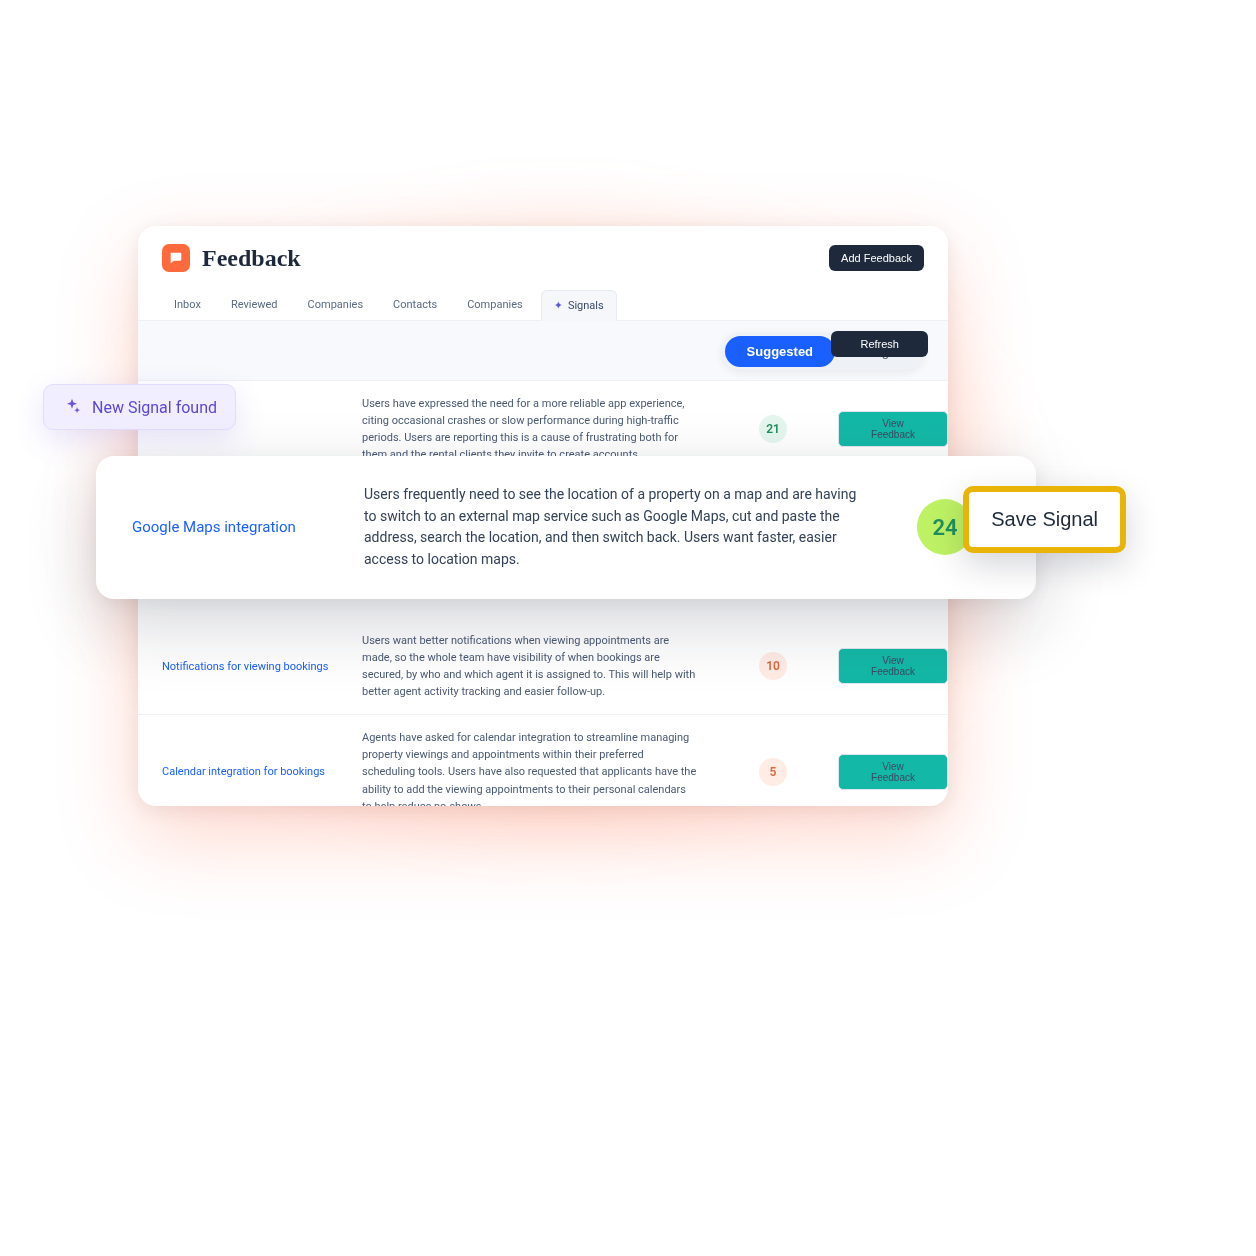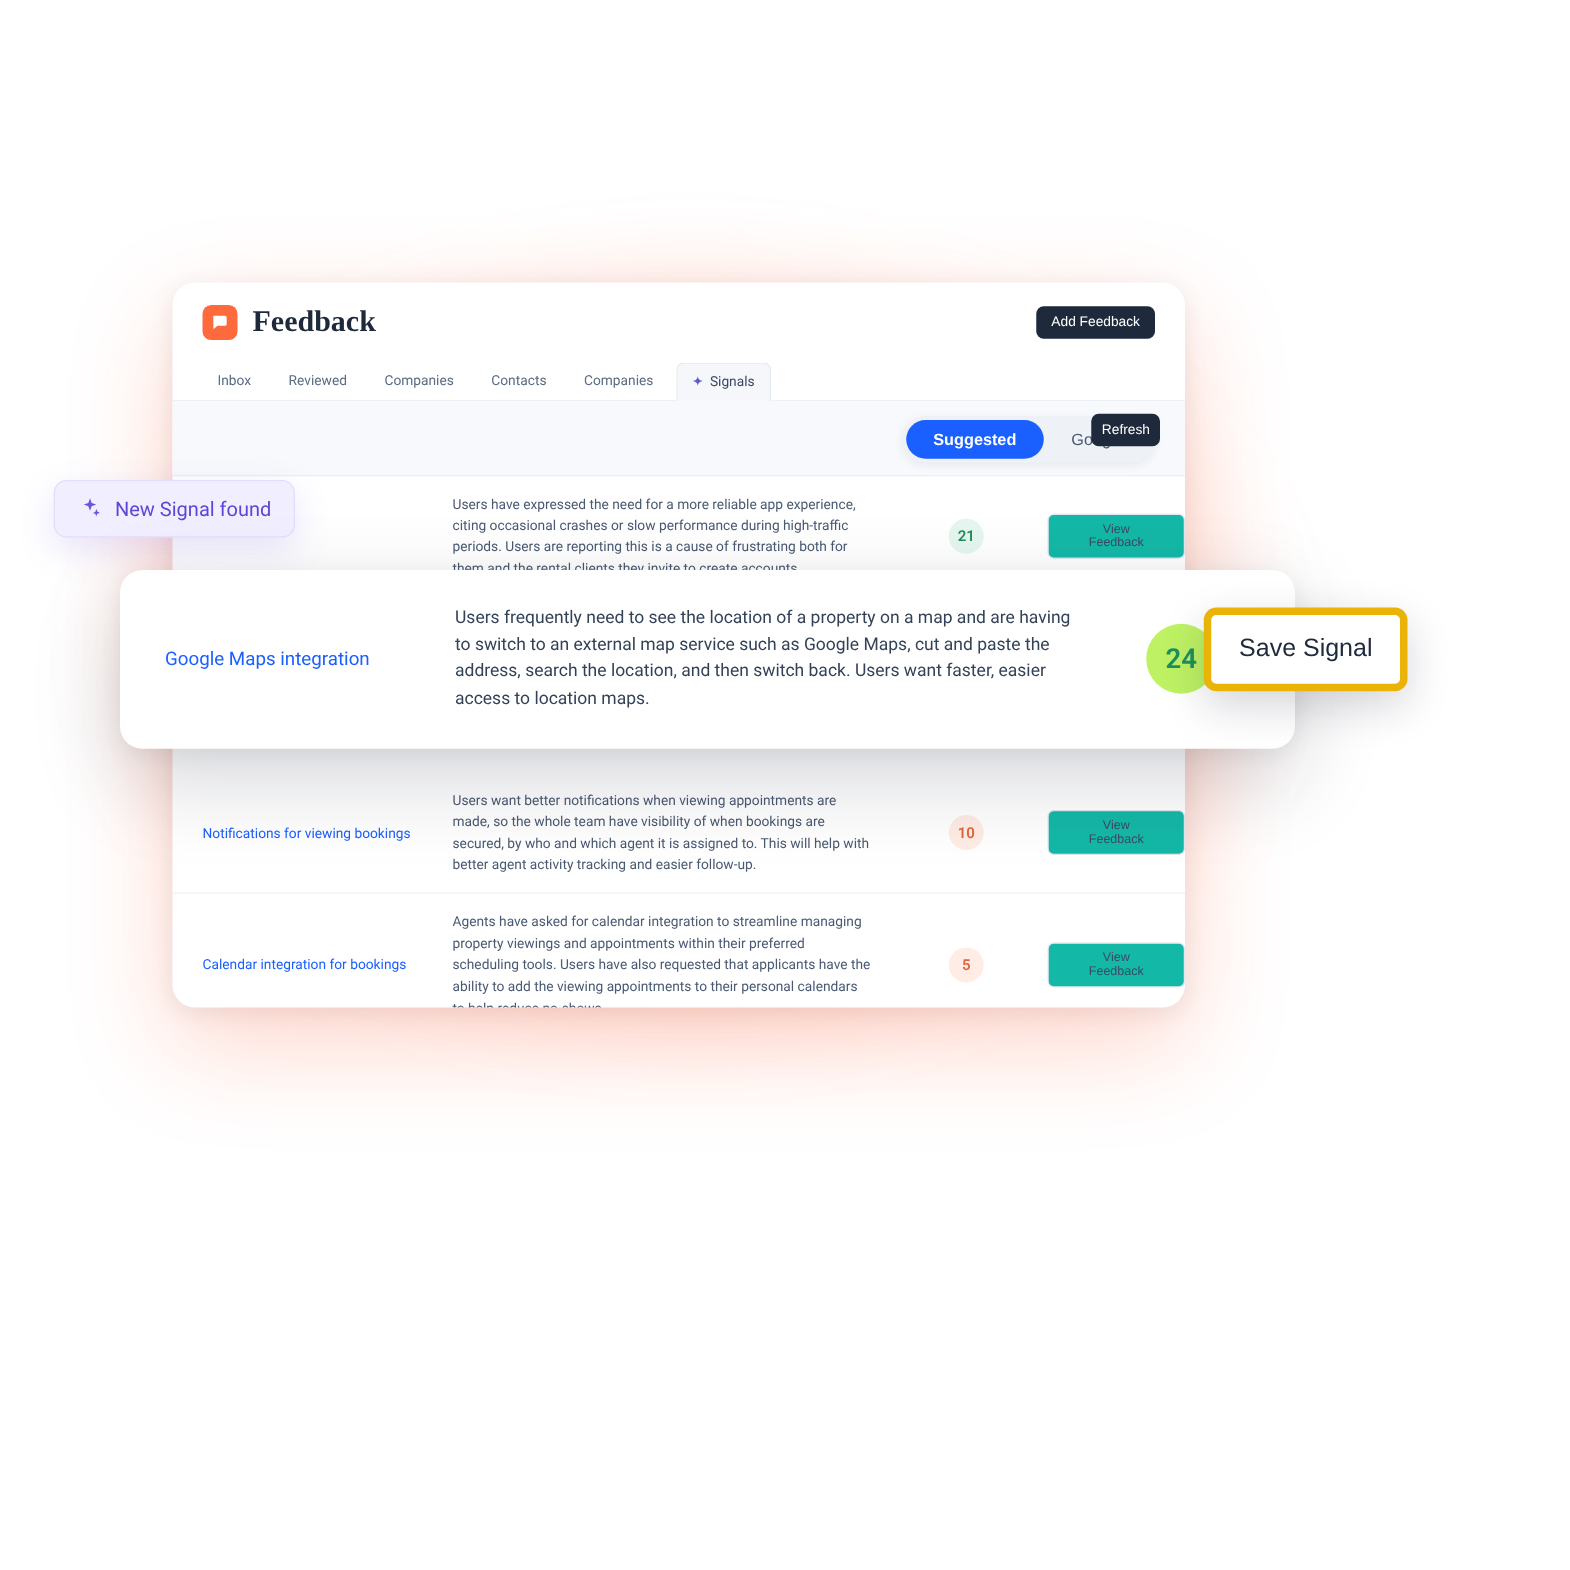--- a/index.html
+++ b/index.html
@@ -118,21 +118,21 @@
   }
   .refresh-btn {
     position: absolute;
     right: 20px;
     top: 10px;
     background: #1e2a3b;
     color: #fff;
     border: none;
     border-radius: 6px;
     font-size: 11px;
-    padding: 7px 8px;
+    padding: 7px 29px;
     cursor: pointer;
   }
   .table-head {
     display: grid;
     grid-template-columns: 210px 360px 130px 110px;
     font-size: 11px;
     color: #5a6b82;
     padding: 10px 0;
     border-bottom: 1px solid #edf0f4;
     background: #fbfcfe;

